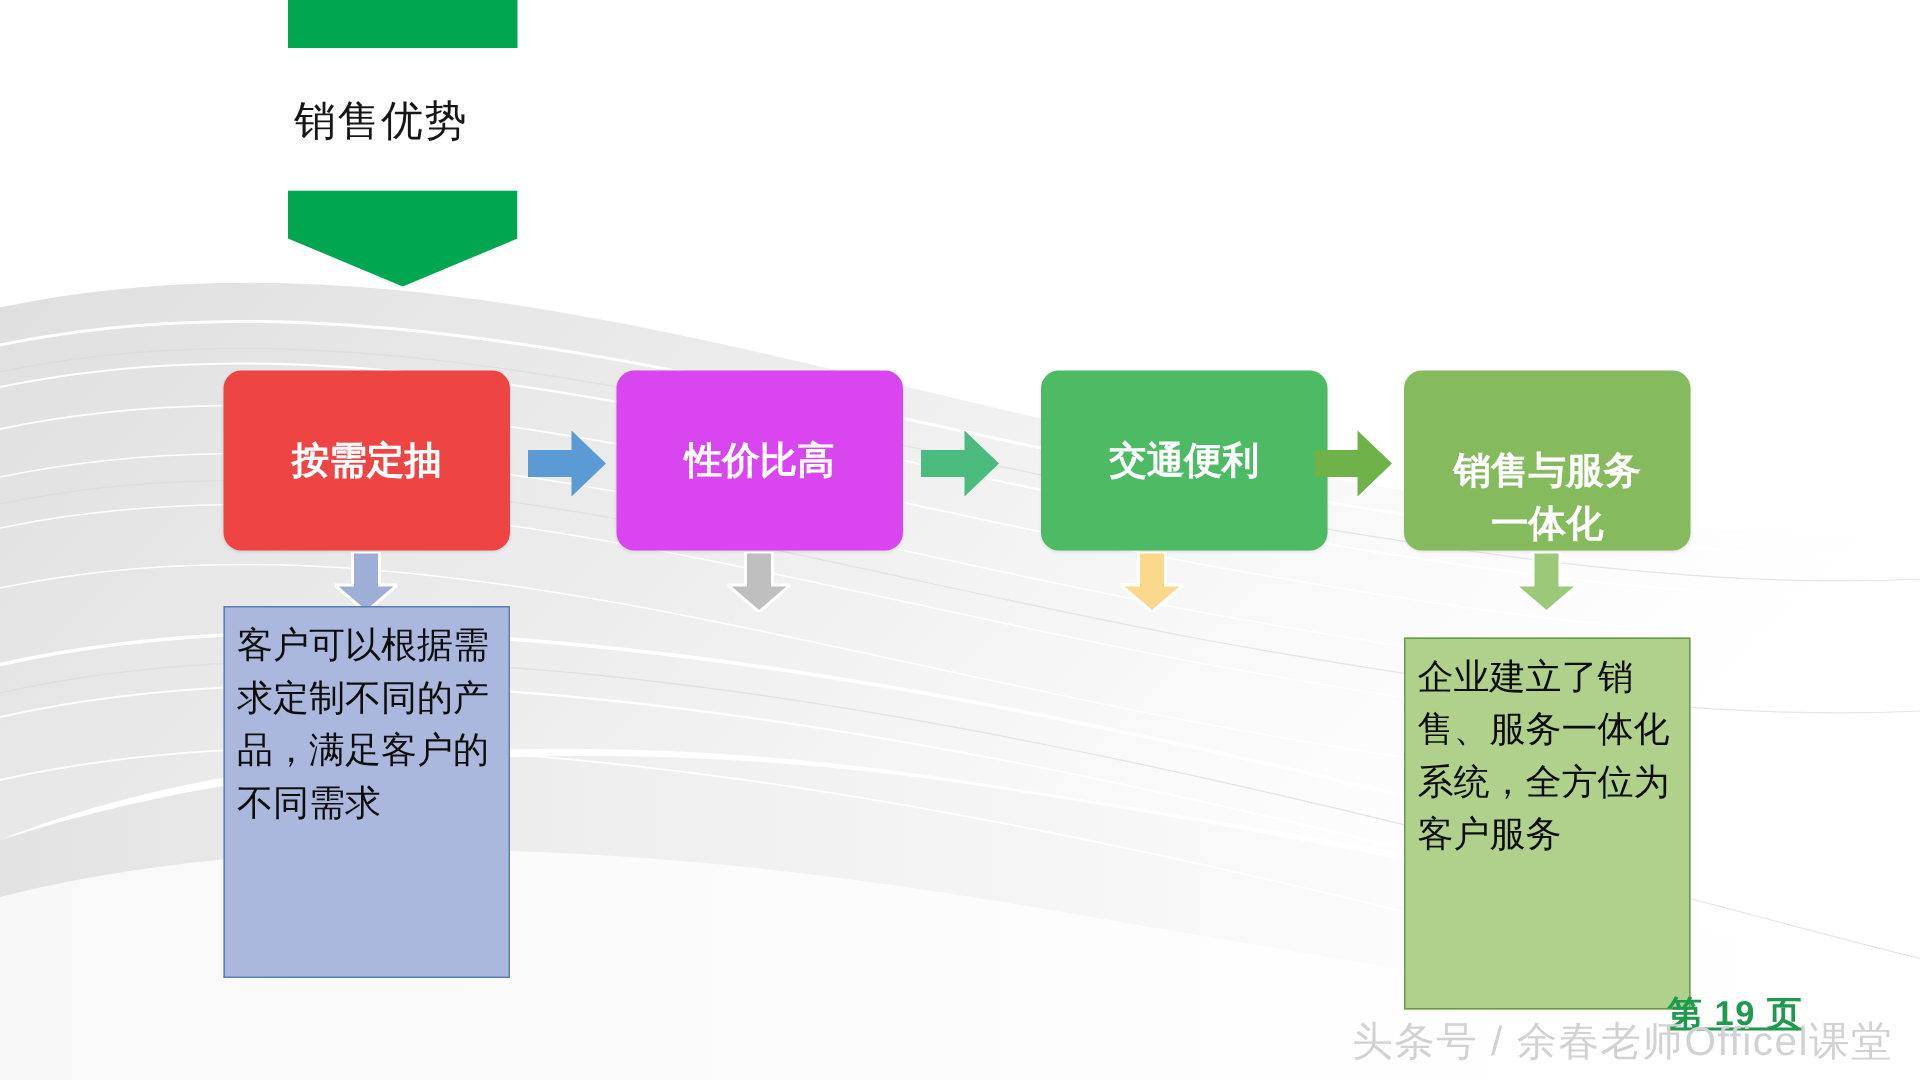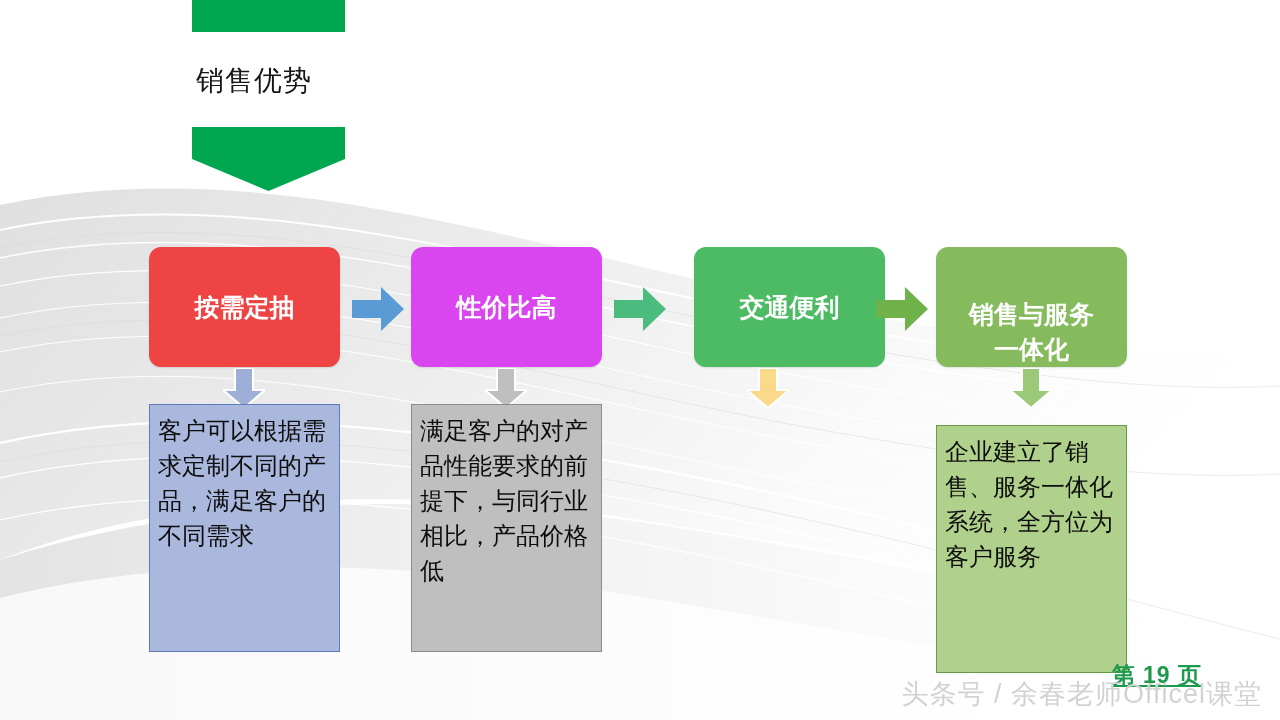--- a/index.html
+++ b/index.html
@@ -228,19 +228,18 @@
       <polygon points="12,0 30,0 30,22 42,22 21,40 0,22 12,22" fill="#FBD98A" stroke="#ffffff" stroke-width="2"></polygon>
     </svg>
   </div>
   <div class="v-arrow va4">
     <svg width="42" height="40" viewBox="0 0 42 40" xmlns="http://www.w3.org/2000/svg">
       <polygon points="12,0 30,0 30,22 42,22 21,40 0,22 12,22" fill="#9BC978" stroke="#ffffff" stroke-width="2"></polygon>
     </svg>
   </div>
 
   <div class="desc-box db1">客户可以根据需求定制不同的产品，满足客户的不同需求</div>
-  <div class="desc-box db2">满足客户的对产品性能要求的前提下，与同行业相比，产品价格低</div>
   <div class="desc-box db4">企业建立了销售、服务一体化系统，全方位为客户服务</div>
 
   <div class="page-number">第 19 页</div>
   <div class="watermark">头条号 / 余春老师Officel课堂</div>
 
 </div>
 
 </body></html>

